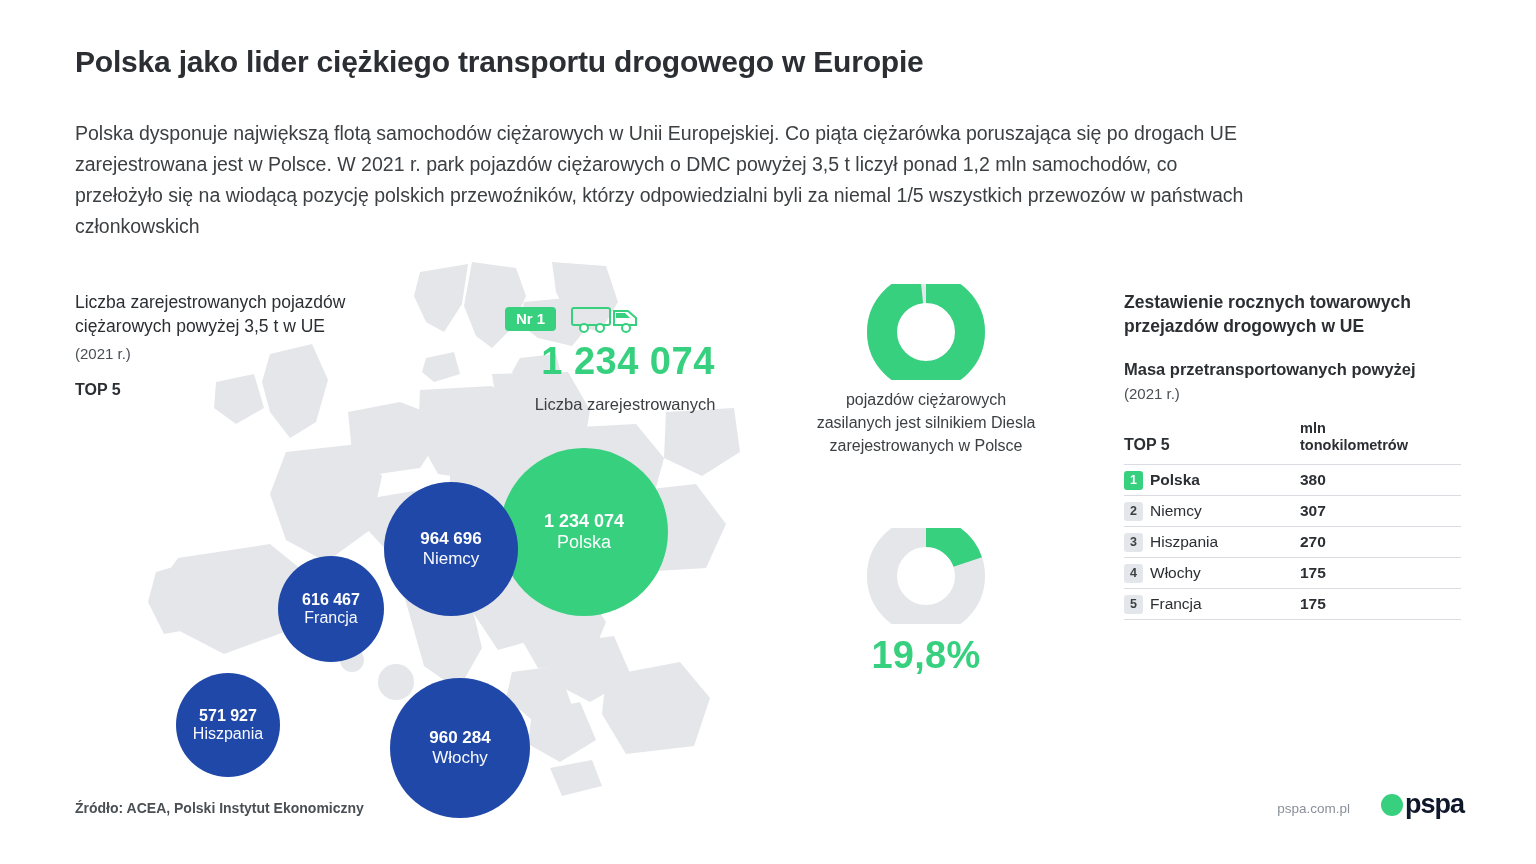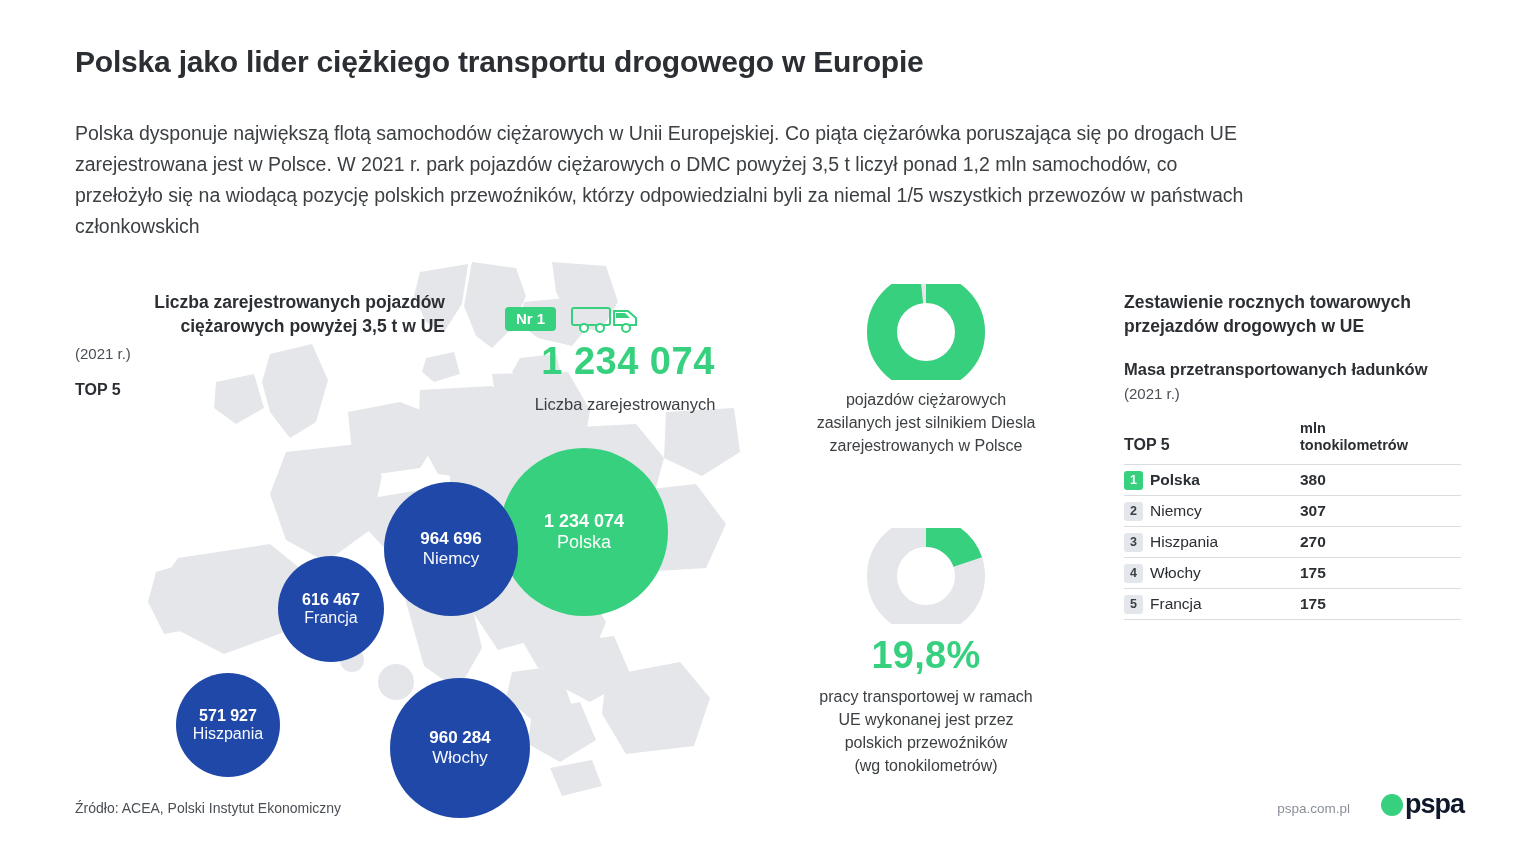--- a/index.html
+++ b/index.html
@@ -57,24 +57,23 @@
 
   
   .left-head {
     position: absolute;
     left: 75px;
     top: 290px;
     width: 370px;
   }
   .left-head .h {
     font-size: 17.5px;
-    font-weight: bold;
+    font-weight: normal;
     color: #2b2f33;
     line-height: 24px;
-    text-align: right;
   }
   .left-head .sub {
     font-size: 15px;
     color: #4a4f54;
     margin-top: 7px;
   }
   .left-head .top5 {
     font-size: 16px;
     font-weight: bold;
     color: #2b2f33;
@@ -137,20 +136,21 @@
     font-size: 16.5px;
     line-height: 23px;
     color: #3c4043;
   }
   .source {
     position: absolute;
     left: 75px;
     top: 800px;
     font-size: 14px;
     color: #4a4f54;
+    font-weight: bold;
   }
 
   
   .donut-block { position: absolute; }
   .donut-wrap { position: relative; }
   .donut-pct {
     text-align: center;
     font-size: 38px;
     font-weight: bold;
     color: #36d07f;
@@ -394,31 +394,25 @@
     <div class="donut-wrap" style="height:96px;">
       <svg width="200" height="96" viewBox="0 0 200 96">
         <g transform="translate(100,48)">
           <circle r="44" fill="none" stroke="#e4e6e9" stroke-width="30"></circle>
 
           <circle r="44" fill="none" stroke="#36d07f" stroke-width="30" stroke-dasharray="54.7 221.8" transform="rotate(-90)"></circle>
         </g>
       </svg>
     </div>
     <div class="donut-pct" style="margin-top:10px;">19,8%</div>
-    <div class="donut-cap" style="margin-top:8px; width:280px; margin-left:-40px;">
-      <div>pracy transportowej w ramach</div>
-      <div>UE wykonanej jest przez</div>
-      <div>polskich przewoźników</div>
-      <div>(wg tonokilometrów)</div>
-    </div>
   </div>
 
   <div class="right-head">
     <div class="h">Zestawienie rocznych towarowych przejazdów drogowych w UE</div>
-    <div class="h2">Masa przetransportowanych ładunków</div>
+    <div class="h2">Masa przetransportowanych powyżej</div>
     <div class="sub">(2021 r.)</div>
   </div>
 
   <table class="rank">
     <thead>
       <tr>
         <th colspan="2">TOP 5</th>
         <th class="unit">
           <div>mln</div>
           <div>tonokilometrów</div>

